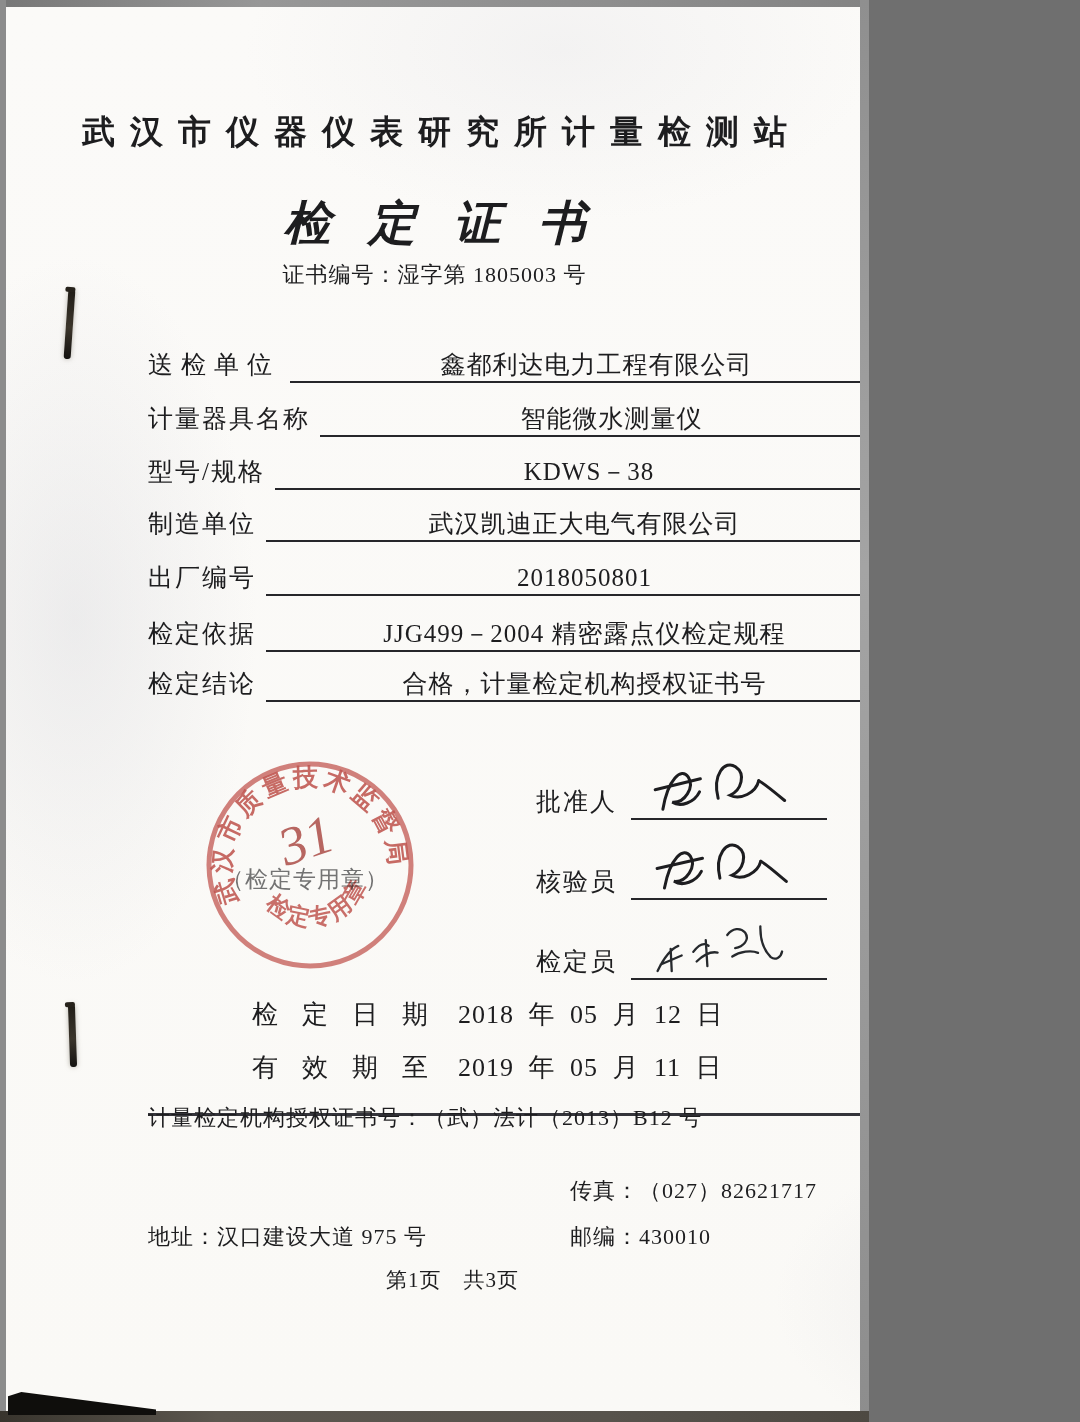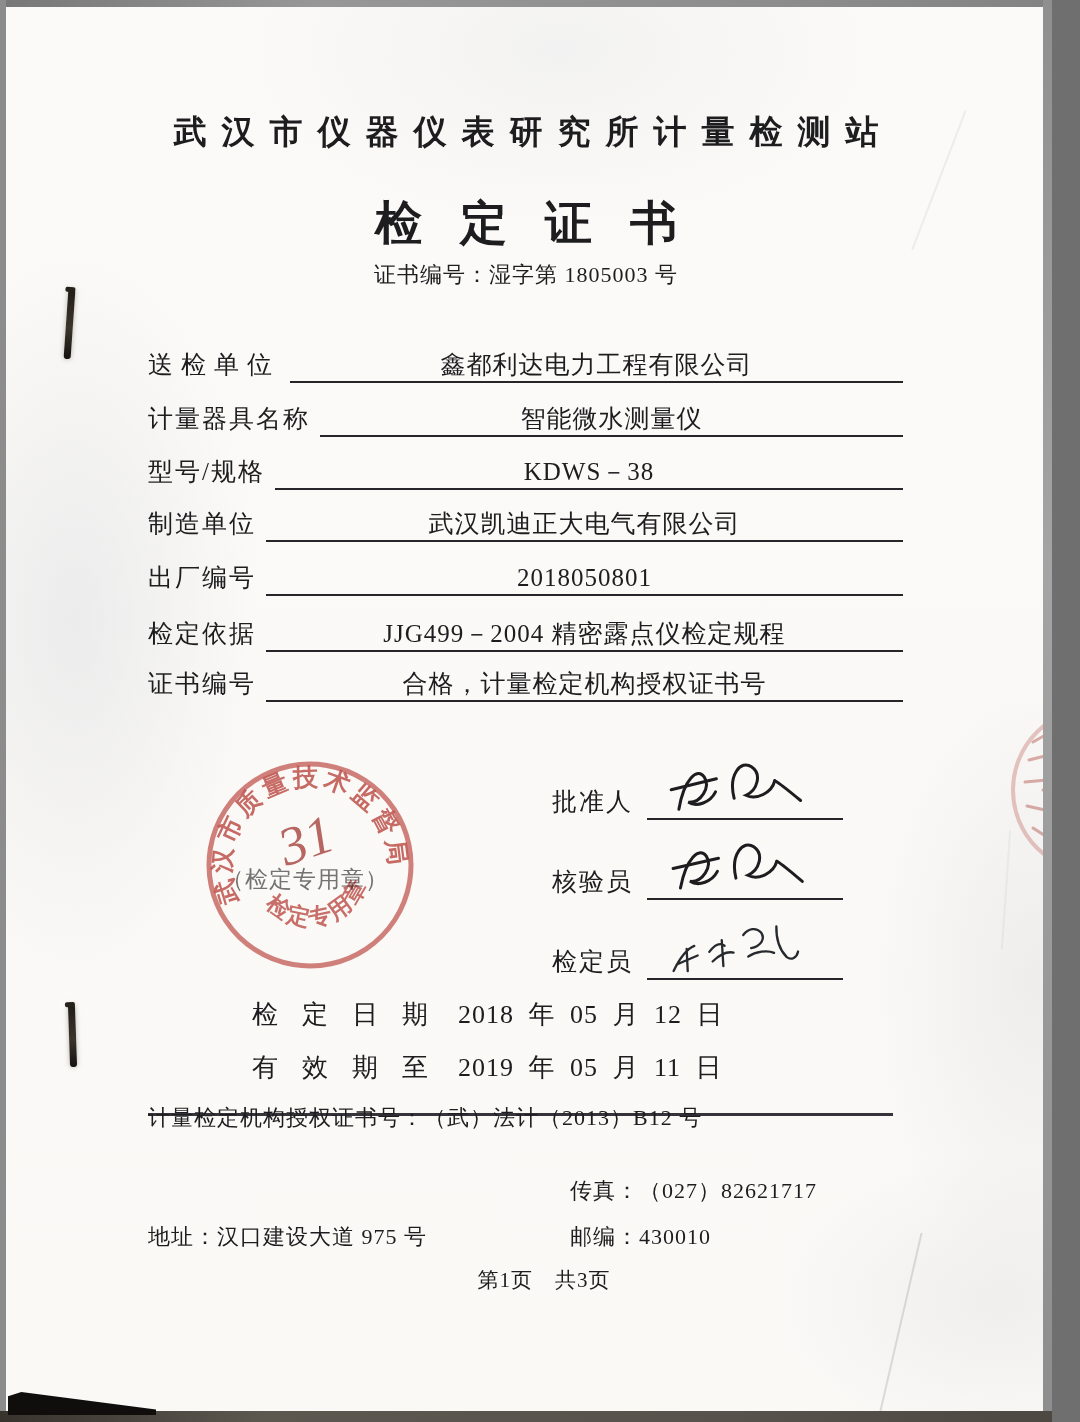--- a/index.html
+++ b/index.html
@@ -1,17 +1,17 @@
 <!DOCTYPE html>
 <html><head>
 <meta charset="utf-8">
 <style>
   html,body{margin:0;padding:0;background:#6f6f6f;}
   .canvas{
-    position:relative;width:1052px;height:1422px;overflow:hidden;
+    position:relative;width:869px;height:1422px;overflow:hidden;
     font-family:"Liberation Serif","DejaVu Serif",serif;color:#1d1d1f;
     background:#fbfaf8;
   }
   
   .paper{
     position:absolute;inset:0;
     background:
       radial-gradient(ellipse 260px 520px at 75px 620px, rgba(203,204,211,.30), transparent 70%),
       radial-gradient(ellipse 230px 430px at 1035px 980px, rgba(205,205,210,.28), transparent 72%),
       radial-gradient(ellipse 420px 230px at 560px 50px, rgba(219,219,224,.25), transparent 75%),
@@ -31,32 +31,32 @@
   .corner-wedge{position:absolute;left:8px;bottom:7px;width:148px;height:23px;background:#0f0e0c;clip-path:polygon(0 18%,9% 0,100% 76%,100% 100%,0 100%);}
 
   
   .staple{position:absolute;width:7px;border-radius:3px;background:linear-gradient(#201d17,#3b352b 55%,#141210);box-shadow:0 0 5px rgba(125,120,105,.55);}
   .staple.s1{left:66px;top:289px;height:70px;transform:rotate(4deg);}
   .staple.s2{left:69px;top:1004px;height:63px;transform:rotate(-2deg);}
   .staple.s1::before,.staple.s2::before{content:"";position:absolute;left:-3px;top:-2px;width:10px;height:5px;background:#26221b;border-radius:2px;}
 
   
   .org{position:absolute;left:0;right:0;top:110px;text-align:center;font-size:33px;font-weight:700;letter-spacing:15px;padding-left:15px;white-space:nowrap;}
-  .title{position:absolute;left:0;right:0;top:192px;text-align:center;font-size:47px;font-weight:700;letter-spacing:38px;padding-left:38px;}
+  .title{position:absolute;left:0;right:0;top:192px;text-align:center;font-size:47px;font-weight:700;letter-spacing:38px;padding-left:38px;font-style:italic;}
   .certno{position:absolute;left:0;right:0;top:260px;text-align:center;font-size:22px;letter-spacing:1px;}
 
   
   .frow{position:absolute;left:148px;width:755px;display:flex;align-items:flex-end;}
   .flabel{font-size:25px;letter-spacing:2px;white-space:nowrap;padding-bottom:2px;}
   .flabel.sp{letter-spacing:8px;}
   .fline{flex:1;margin-left:10px;border-bottom:2px solid #26262a;text-align:center;min-height:30px;}
   .fvalue{font-size:25px;letter-spacing:1px;white-space:nowrap;}
 
   
-  .srow{position:absolute;left:552px;display:flex;align-items:flex-end;}
+  .srow{position:absolute;left:536px;display:flex;align-items:flex-end;}
   .slabel{font-size:25px;letter-spacing:2px;padding-bottom:2px;}
   .sline{width:196px;margin-left:14px;border-bottom:2px solid #26262a;position:relative;height:40px;}
   .sig{position:absolute;left:10px;bottom:0px;overflow:visible;}
 
   
   .stamp{position:absolute;left:196px;top:748px;width:228px;height:236px;mix-blend-mode:multiply;opacity:.93;}
   .stamp-printed{position:absolute;left:221px;top:864px;font-size:23px;letter-spacing:1px;color:#737373;white-space:nowrap;}
   .pstamp{position:absolute;left:985px;top:698px;width:95px;height:210px;mix-blend-mode:multiply;}
 
   
@@ -100,21 +100,21 @@
   </div>
   <div class="frow" style="top:561px">
     <span class="flabel">出厂编号</span>
     <span class="fline"><span class="fvalue">2018050801</span></span>
   </div>
   <div class="frow" style="top:617px">
     <span class="flabel">检定依据</span>
     <span class="fline"><span class="fvalue">JJG499－2004 精密露点仪检定规程</span></span>
   </div>
   <div class="frow" style="top:667px">
-    <span class="flabel">证书编号</span>
+    <span class="flabel">检定结论</span>
     <span class="fline"><span class="fvalue">合格，计量检定机构授权证书号</span></span>
   </div>
 
   <div class="stamp-printed">（检定专用章）</div>
   <svg class="stamp" viewBox="0 0 228 236">
     <g transform="rotate(-12 114 117)">
       <circle cx="114" cy="117" r="101" fill="none" stroke="#c4534e" stroke-width="5" opacity="0.78"></circle>
       <path id="arcTop" d="M 39.8,144 A 79,79 0 1 1 188.2,144" fill="none"></path>
       <text font-size="25" fill="#bf4a45" letter-spacing="4" opacity="0.88" font-weight="700">
         <textPath href="#arcTop" startOffset="50%" text-anchor="middle">武汉市质量技术监督局</textPath>

